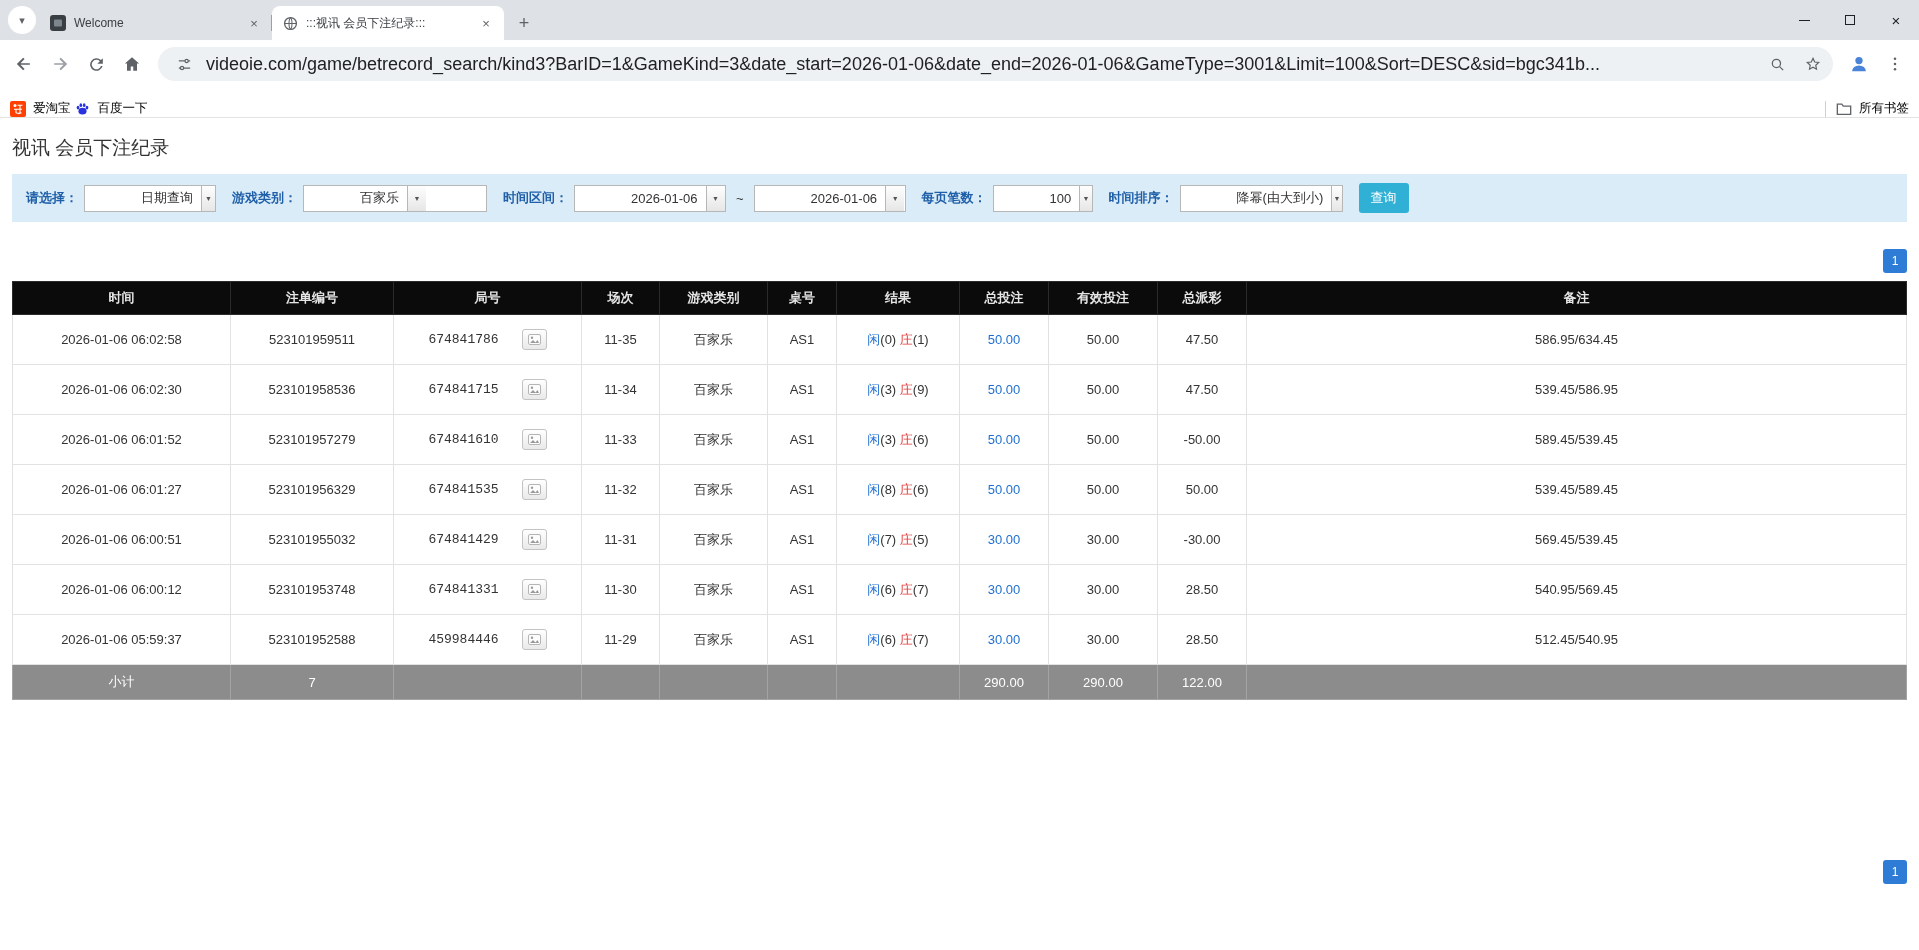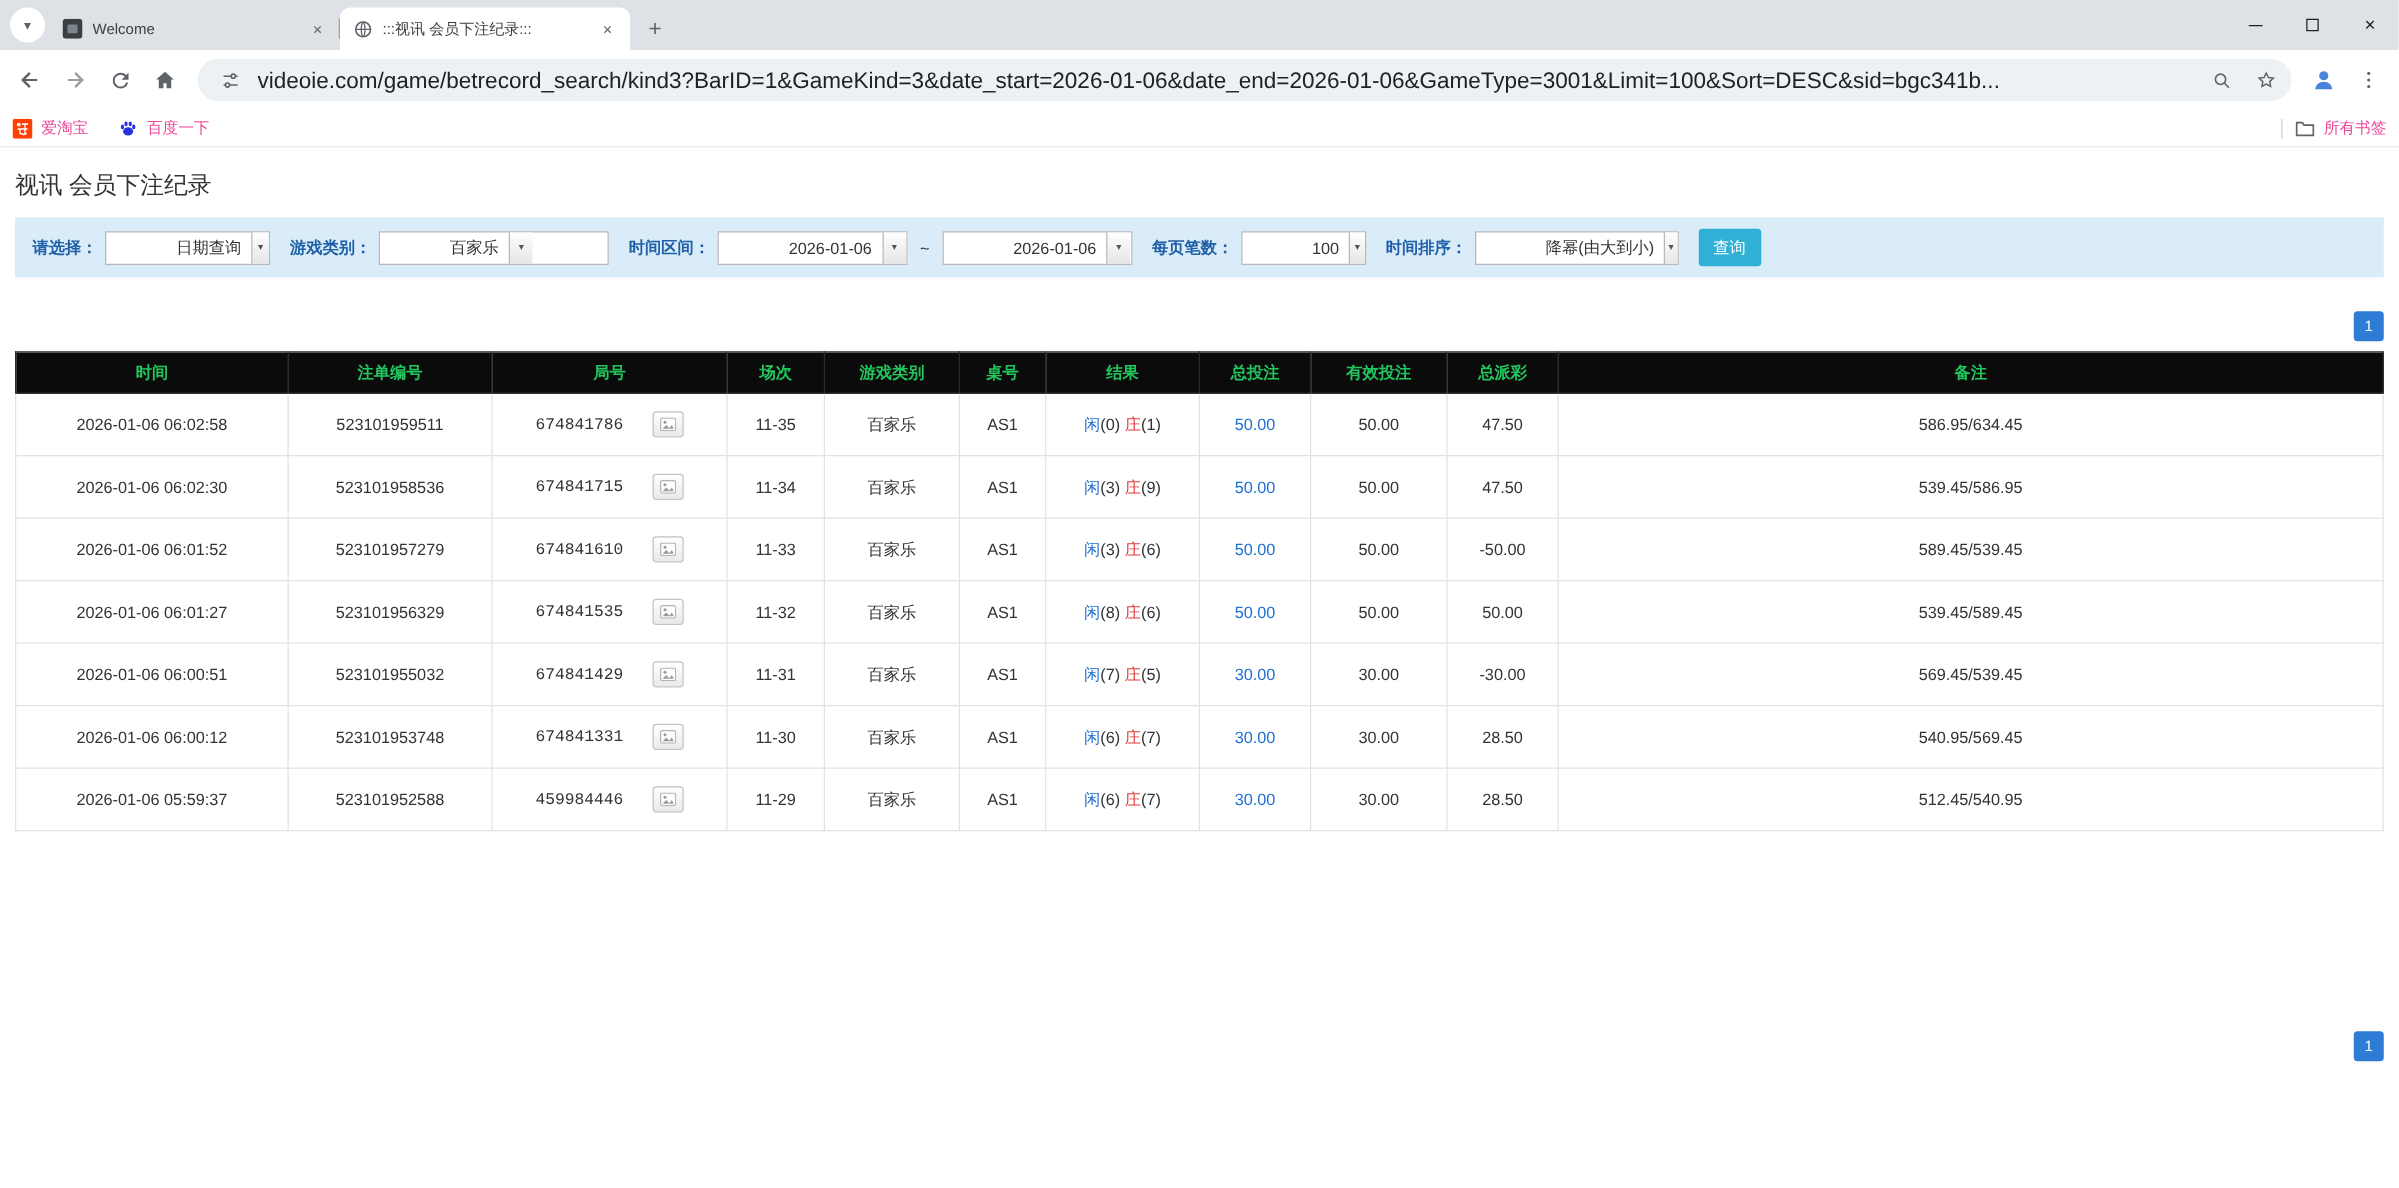--- a/index.html
+++ b/index.html
@@ -26,21 +26,21 @@
   .wc .maxbox { width:10px; height:10px; border:1px solid #202124; display:inline-block; }
   .wc.closebtn { font-size:15px; }
 
   .toolbar { height:48px; background:#fff; display:flex; align-items:center; padding:0 8px; gap:4px; }
   .navbtn { width:32px; height:32px; border-radius:50%; display:flex; align-items:center; justify-content:center; cursor:pointer; }
   .addressbar { flex:1; height:34px; background:#eef1f4; border-radius:17px; margin:0 6px; display:flex;
     align-items:center; padding:0 6px 0 12px; gap:8px; min-width:0; }
   .urltext { flex:1; font-size:18px; color:#202124; white-space:nowrap; overflow:hidden; }
   .abicon { width:28px; height:28px; display:flex; align-items:center; justify-content:center; border-radius:50%; cursor:pointer; flex:0 0 28px; }
 
-  .bmbar { height:30px; background:#fff; border-bottom:1px solid #e3e3e3; display:flex; align-items:center; padding:0 10px; gap:24px; font-size:12.5px; color:#ec4899; }
+  .bmbar { height:30px; background:#fff; border-bottom:1px solid #e3e3e3; display:flex; align-items:flex-end; padding:0 10px; gap:4px; font-size:12.5px; color:#000000; }
   .bmitem { display:flex; align-items:center; gap:7px; cursor:pointer; }
   .bmright { margin-left:auto; display:flex; align-items:center; gap:10px; }
   .bmdivider { width:1px; height:16px; background:#d0d0d0; }
 
   
   .page { padding:0 12px; background:#fff; }
   .page-title { font-size:19px; font-weight:400; color:#333; padding:17px 0 13px 0; }
 
   .filterbar { background:#d9ecf7; padding:9px 14px; display:flex; align-items:center; gap:6px; font-size:13px; color:#333; }
   .flabel { color:#1f5fa9; font-weight:bold; margin-left:10px; white-space:nowrap; }
@@ -58,21 +58,21 @@
     align-items:center; font-size:13px; color:#444; }
   .notice { color:#ff0000; }
 
   .pager { display:flex; justify-content:flex-end; }
   .pager.top { margin:27px 0 8px 0; }
   .pager.bottom { margin-top:160px; padding-bottom:28px; }
   .pagebtn { width:24px; height:24px; background:#2e7cd6; color:#fff; border:none; border-radius:3px;
     font-size:12px; display:flex; align-items:center; justify-content:center; cursor:pointer; font-family:inherit; }
 
   table.records { width:100%; border-collapse:collapse; table-layout:fixed; font-size:13px; }
-  table.records th { background:#0b0b0b; color:#22c55e; font-weight:bold; padding:7px 0; border:1px solid #2b2b2b; text-align:center; }
+  table.records th { background:#0b0b0b; color:#e5e5e5; font-weight:bold; padding:7px 0; border:1px solid #2b2b2b; text-align:center; }
   table.records tbody td { background:#fff; color:#333; text-align:center; padding:14px 6px; border:1px solid #e2e2e2;
     white-space:nowrap; overflow:hidden; }
   .roundwrap { display:inline-flex; align-items:center; gap:23px;font-family:Liberation Mono, monospace; }
   .imgbtn { border:1px solid #c3c3c3; background:linear-gradient(#fff,#e9e9e9); border-radius:3px; padding:3px 5px 1px 5px; cursor:pointer; }
   .player { color:#1f6fd0; }
   .banker { color:#e23b3b; }
   .score { color:#333; }
   .betlink { color:#1f6fd0; cursor:pointer; }
   td.neg { color:#e23b3b;margin-top:37px; }
   table.records tfoot td { background:#8c8c8c; color:#fff; text-align:center; padding:8px 6px; border:1px solid #a3a3a3; }
@@ -425,19 +425,32 @@
           <td>百家乐</td>
           <td>AS1</td>
           <td><span class="player">闲</span><span class="score">(6)</span> <span class="banker">庄</span><span class="score">(7)</span></td>
           <td><span class="betlink">30.00</span></td>
           <td>30.00</td>
           <td class="">28.50</td>
           <td>512.45/540.95</td>
         </tr>
       </tbody>
     <tfoot>
+      <tr>
+        <td>小计</td>
+        <td>7</td>
+        <td></td>
+        <td></td>
+        <td></td>
+        <td></td>
+        <td></td>
+        <td>290.00</td>
+        <td>290.00</td>
+        <td>122.00</td>
+        <td></td>
+      </tr>
     </tfoot>
   </table>
 
   <div class="pager bottom">
     <button class="pagebtn">1</button>
   </div>
 </div>
 
 </body></html>

